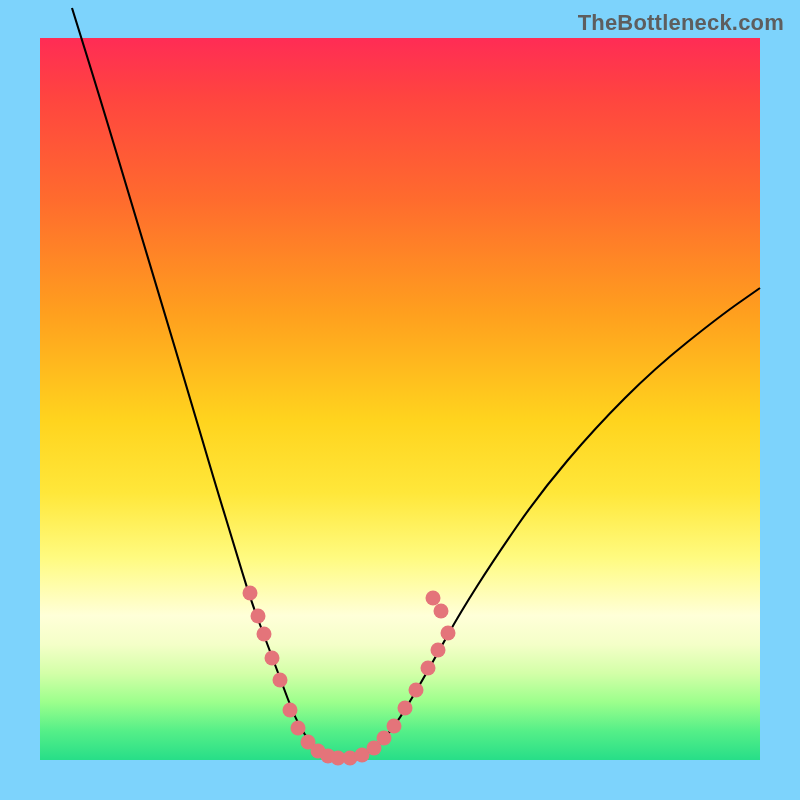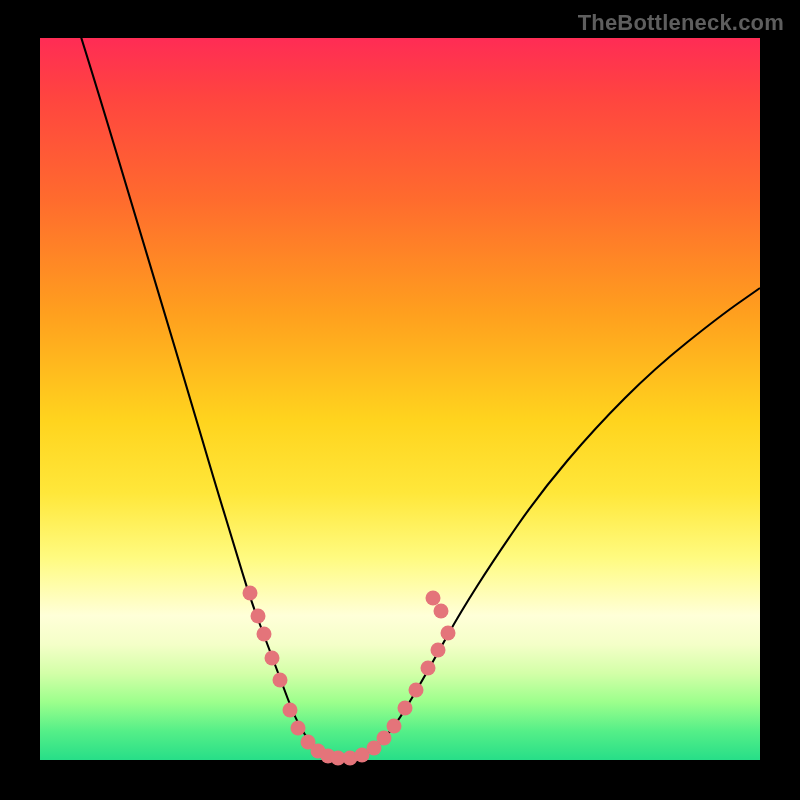--- a/index.html
+++ b/index.html
@@ -7,21 +7,21 @@
     padding: 0;
     width: 800px;
     height: 800px;
     overflow: hidden;
     font-family: Arial, Helvetica, sans-serif;
   }
   .stage {
     position: relative;
     width: 800px;
     height: 800px;
-    background: #000000;
+    background: #7dd3fc;
   }
   .plot {
     position: absolute;
     left: 40px;
     top: 38px;
     width: 720px;
     height: 722px;
     background: linear-gradient(
       to bottom,
       #ff2c55 0%,

